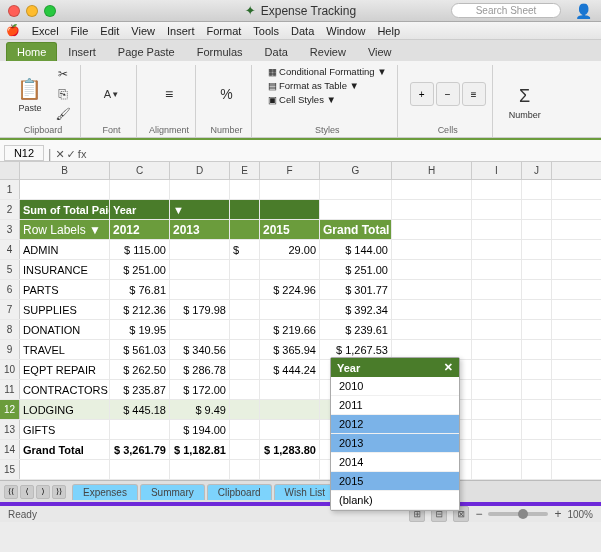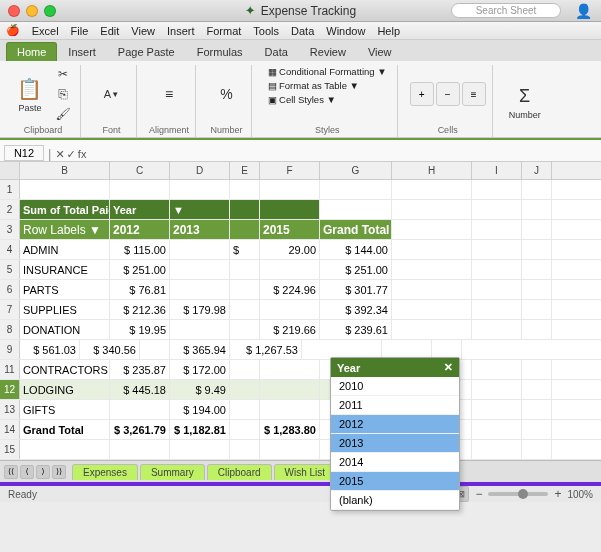--- a/index.html
+++ b/index.html
@@ -337,21 +337,21 @@
       background: #ccc;
       border: 1px solid #bbb;
       border-radius: 2px;
       display: flex; align-items: center; justify-content: center;
       font-size: 8px;
       cursor: pointer;
     }
     .sheet-tab {
       padding: 2px 10px;
       font-size: 10px;
-      background: #bef264;
+      background: #7dd3fc;
       border: 1px solid #bbb;
       border-bottom: none;
       border-radius: 3px 3px 0 0;
       cursor: pointer;
       color: #444;
       margin-right: 2px;
     }
     .sheet-tab.active {
       background: white;
       color: #333;
@@ -671,30 +671,43 @@
       <div class="grid-cell cw-e"></div>
       <div class="grid-cell cw-f right">$ 219.66</div>
       <div class="grid-cell cw-g right">$ 239.61</div>
       <div class="grid-cell cw-h"></div>
       <div class="grid-cell cw-i"></div>
       <div class="grid-cell cw-j"></div>
     </div>
 
     <div class="grid-row">
       <div class="row-num cw-a">9</div>
+      <div class="grid-cell cw-b">TRAVEL</div>
       <div class="grid-cell cw-c right">$ 561.03</div>
       <div class="grid-cell cw-d right">$ 340.56</div>
       <div class="grid-cell cw-e"></div>
       <div class="grid-cell cw-f right">$ 365.94</div>
       <div class="grid-cell cw-g right">$ 1,267.53</div>
       <div class="grid-cell cw-h"></div>
       <div class="grid-cell cw-i"></div>
       <div class="grid-cell cw-j"></div>
     </div>
 
+    <div class="grid-row">
+      <div class="row-num cw-a">10</div>
+      <div class="grid-cell cw-b">EQPT REPAIR</div>
+      <div class="grid-cell cw-c right">$ 262.50</div>
+      <div class="grid-cell cw-d right">$ 286.78</div>
+      <div class="grid-cell cw-e"></div>
+      <div class="grid-cell cw-f right">$ 444.24</div>
+      <div class="grid-cell cw-g right">$ 993.52</div>
+      <div class="grid-cell cw-h"></div>
+      <div class="grid-cell cw-i"></div>
+      <div class="grid-cell cw-j"></div>
+    </div>
 
     <div class="grid-row">
       <div class="row-num cw-a">11</div>
       <div class="grid-cell cw-b">CONTRACTORS</div>
       <div class="grid-cell cw-c right">$ 235.87</div>
       <div class="grid-cell cw-d right">$ 172.00</div>
       <div class="grid-cell cw-e"></div>
       <div class="grid-cell cw-f"></div>
       <div class="grid-cell cw-g right">$ 407.87</div>
       <div class="grid-cell cw-h"></div>

